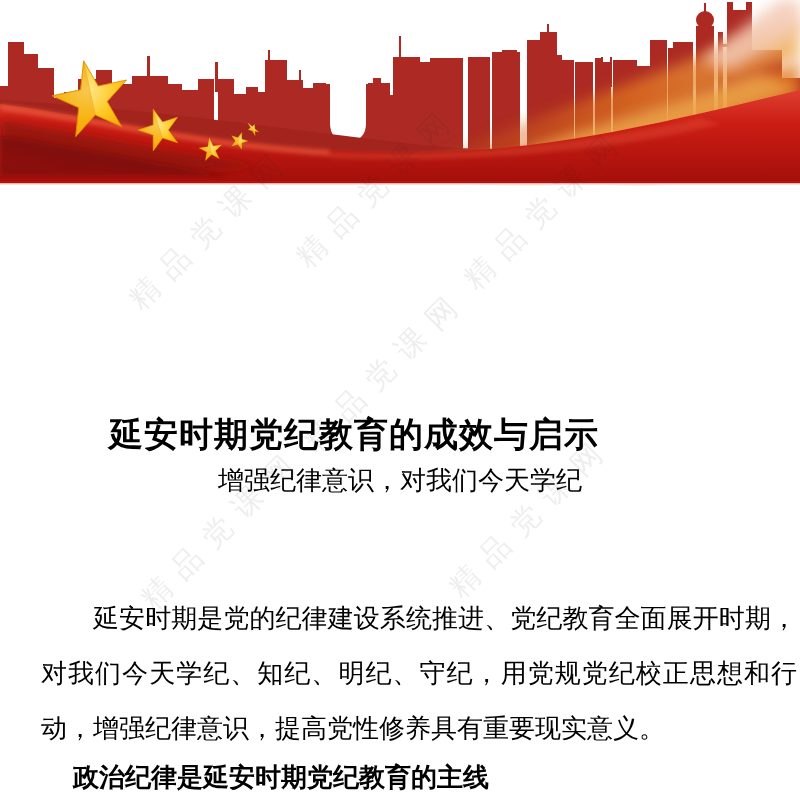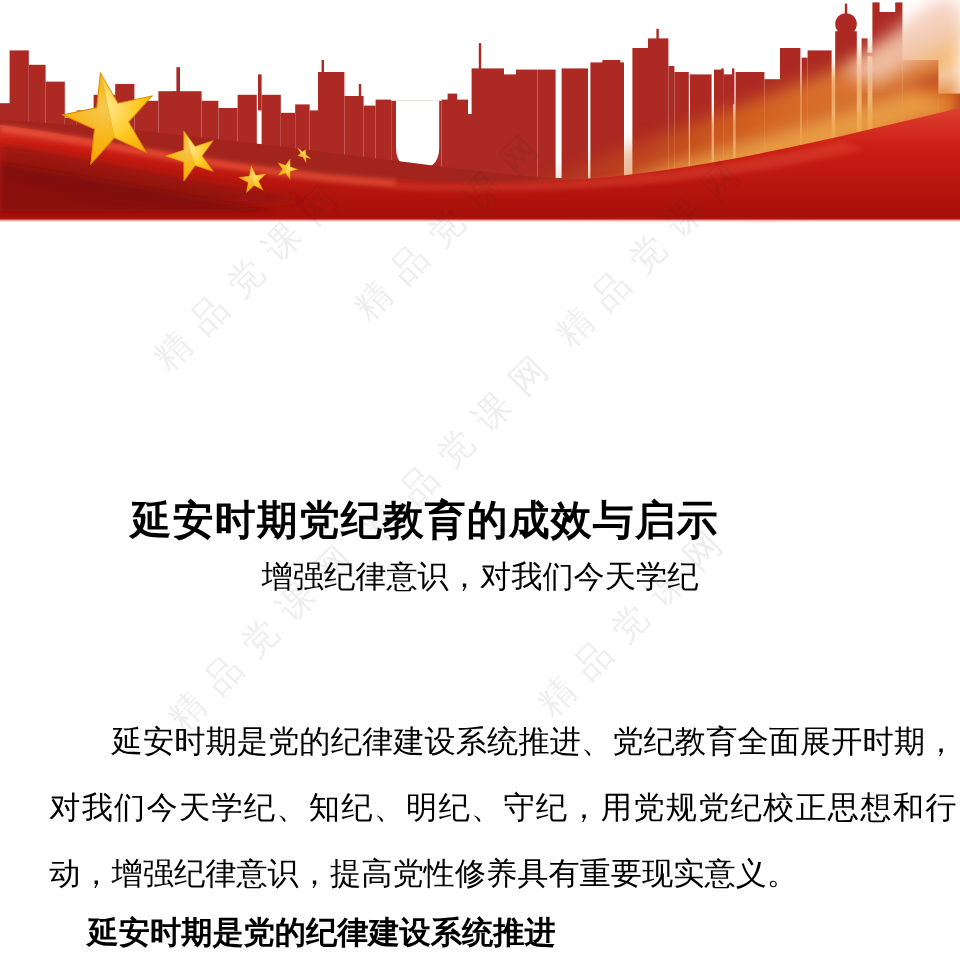--- a/index.html
+++ b/index.html
@@ -200,13 +200,13 @@
 <div class="watermark wm-f">精品党课网</div>
 <div class="watermark wm-a">精品党课网</div>
 <div class="watermark wm-b">精品党课网</div>
 <div class="watermark wm-c">精品党课网</div>
 <div class="watermark wm-d">精品党课网</div>
 <div class="watermark wm-e">精品党课网</div>
 
 <h1 class="doc-title">延安时期党纪教育的成效与启示</h1>
 <div class="doc-subtitle">增强纪律意识，对我们今天学纪</div>
 <p class="doc-paragraph">延安时期是党的纪律建设系统推进、党纪教育全面展开时期，对我们今天学纪、知纪、明纪、守纪，用党规党纪校正思想和行动，增强纪律意识，提高党性修养具有重要现实意义。</p>
-<div class="doc-heading">延安时期是党的纪律建设系统推进</div>
+<div class="doc-heading">政治纪律是延安时期党纪教育的主线</div>
 
 </body></html>

